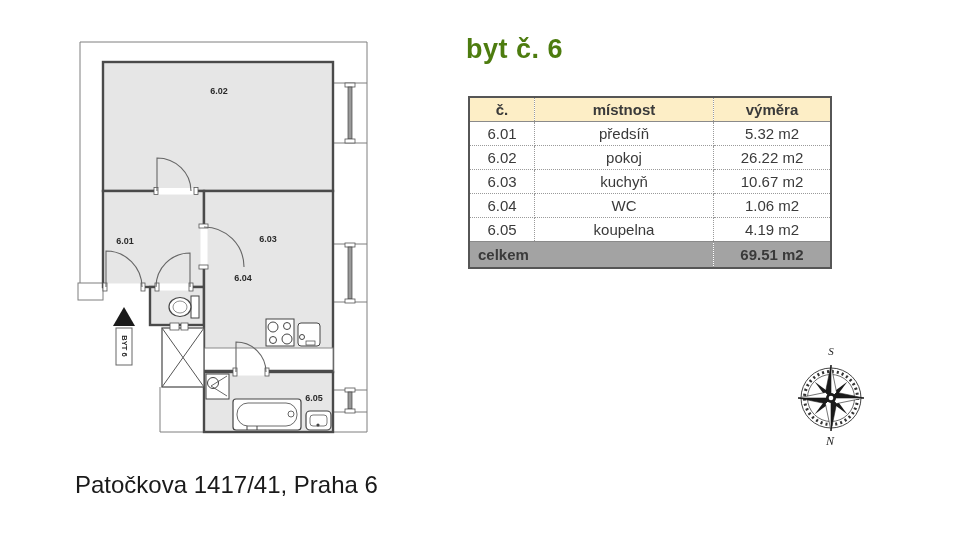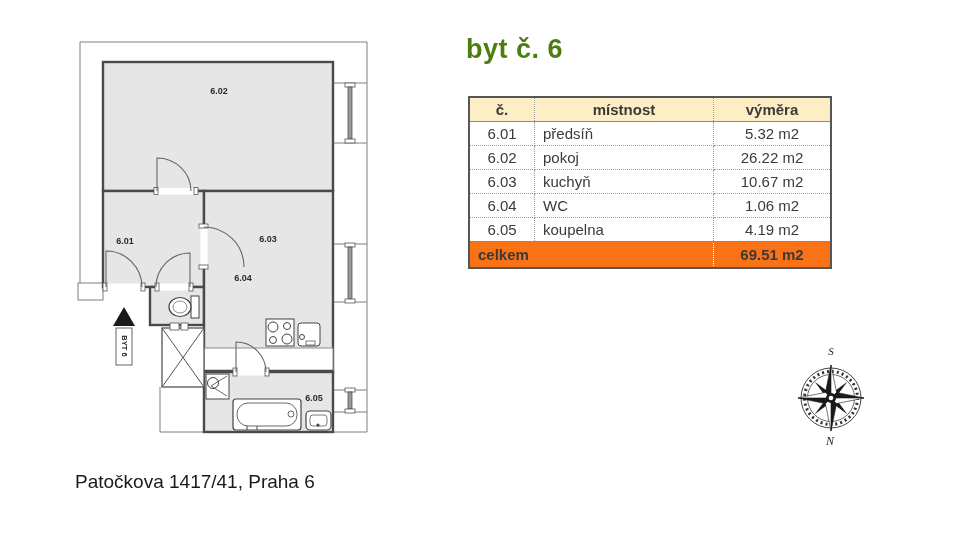--- a/index.html
+++ b/index.html
@@ -8,42 +8,42 @@
     background:#ffffff;font-family:"Liberation Sans",sans-serif;
   }
   .page-title{
     position:absolute;left:466px;top:34px;
     font-size:27px;font-weight:800;color:#4d7c0f;letter-spacing:.5px;
   }
   .plan-svg{position:absolute;left:70px;top:30px;}
   .compass-svg{position:absolute;left:789px;top:342px;}
   .address{
     position:absolute;left:75px;top:471px;
-    font-size:19px;color:#1a1a1a;
+    font-size:24px;color:#1a1a1a;
   }
   table.area-table{
     position:absolute;left:468px;top:96px;
     border-collapse:collapse;table-layout:fixed;
     font-size:15px;color:#3a3a3a;
     border:2px solid #565656;background:#fff;
   }
   .area-table th,.area-table td{
     border:1px dotted #9a9a9a;
     padding:1px 8px;height:21px;line-height:19px;
     overflow:hidden;white-space:nowrap;
   }
   .area-table th{
     background:#fdeec6;font-weight:700;text-align:center;
     border-bottom:1px solid #8a8a8a;
   }
   .col-no{width:48px;text-align:center;}
-  .col-room{width:162px;text-align:left;}
+  .col-room{width:162px;text-align:center;}
   .col-area{width:100px;text-align:center;padding-right:10px;}
   .area-table tfoot td{
-    background:#f97316;font-weight:700;
+    background:#a3a3a3;font-weight:700;
     border-top:1px solid #8a8a8a;height:23px;
   }
   .footer-label{text-align:left;}
   svg text{font-family:"Liberation Sans",sans-serif;}
   .compass-letter{font-family:"Liberation Serif",serif;font-style:italic;}
 </style>
 </head>
 <body>
 
 <svg class="plan-svg" width="310" height="415" viewBox="70 30 310 415" xmlns="http://www.w3.org/2000/svg">

